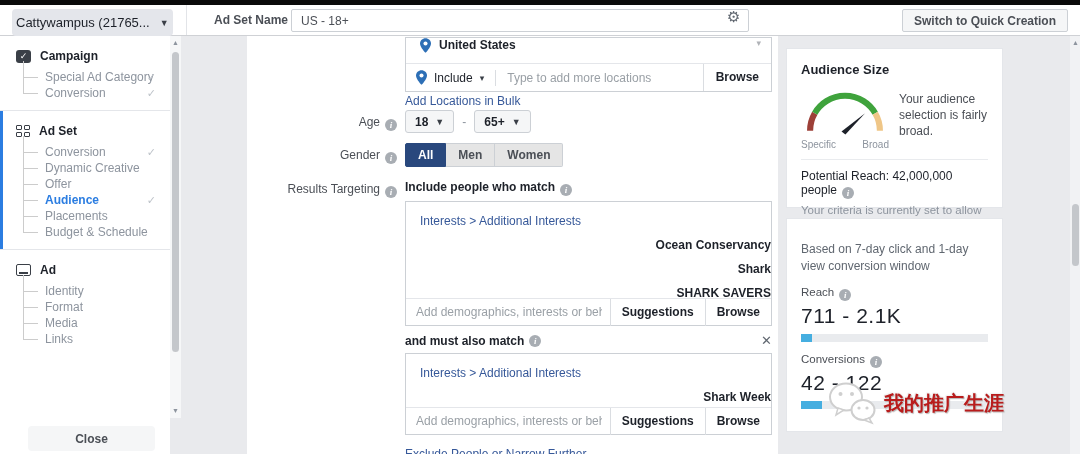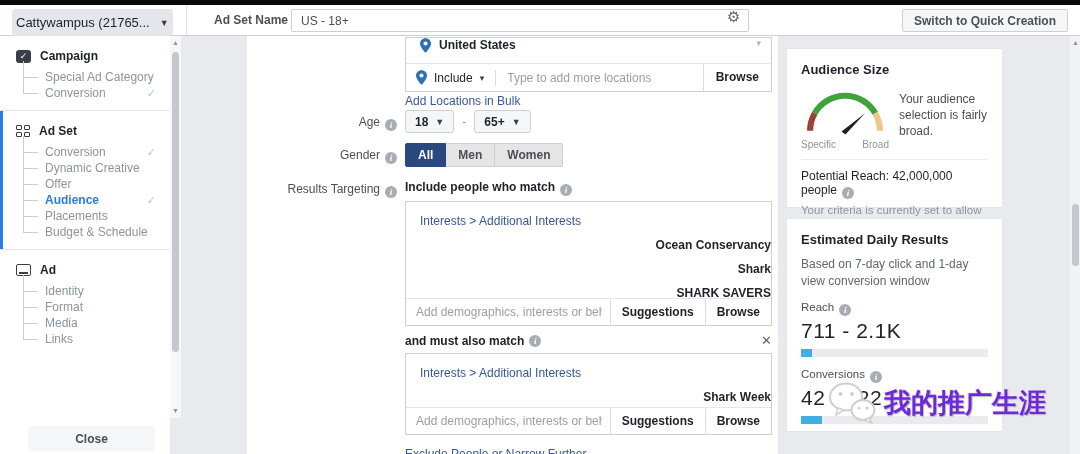--- a/index.html
+++ b/index.html
@@ -115,21 +115,21 @@
   .res-sub { font-size:12px; color:#606770; line-height:1.4; margin-top:9px; }
   .metric-label { font-size:11.5px; color:#4b4f56; margin-top:11px; }
   .metric-value { font-size:21px; color:#1d2129; margin-top:3px; letter-spacing:0.5px; }
   .bar { height:8px; background:#e9ebee; margin-top:6px; }
   .bar .fill { height:8px; background:#45aee0; }
   .fill-reach { width:6%; }
   .fill-conv { width:11%; }
 
   
   .watermark { left:828px; top:381px; display:flex; align-items:center; gap:8px; pointer-events:none; }
-  .wm-text { font-size:27px; font-weight:bold; color:#6d28d9; white-space:nowrap;
+  .wm-text { font-size:20px; font-weight:bold; color:#b91c1c; white-space:nowrap;
     text-shadow: 1px 1px 1px #b9b9b9, -1px -1px 1px #f2f2f2, 0 0 2px #cfcfcf; }
 </style>
 </head>
 <body>
 
 <div class="abs black-strip"></div>
 
 <div class="abs topbar">
   <div class="account-pill">
     <span>Cattywampus (21765...</span>
@@ -334,21 +334,20 @@
   <hr class="card-hr">
   <div class="reach-line">
     <span>Potential Reach: 42,000,000 people</span><span class="info">i</span>
   </div>
   <div class="criteria-note">
     <span>Your criteria is currently set to allow detailed targeting expansion.</span><span class="info">i</span>
   </div>
 </div>
 
 <div class="card card-results">
-  <div class="card-title">Estimated Daily Results</div>
   <div class="res-sub">Based on 7-day click and 1-day view conversion window</div>
   <div class="metric-label">
     <span>Reach</span><span class="info">i</span>
   </div>
   <div class="metric-value">711 - 2.1K</div>
   <div class="bar">
       <div class="fill fill-reach"></div>
     </div>
   <div class="metric-label">
     <span>Conversions</span><span class="info">i</span>

